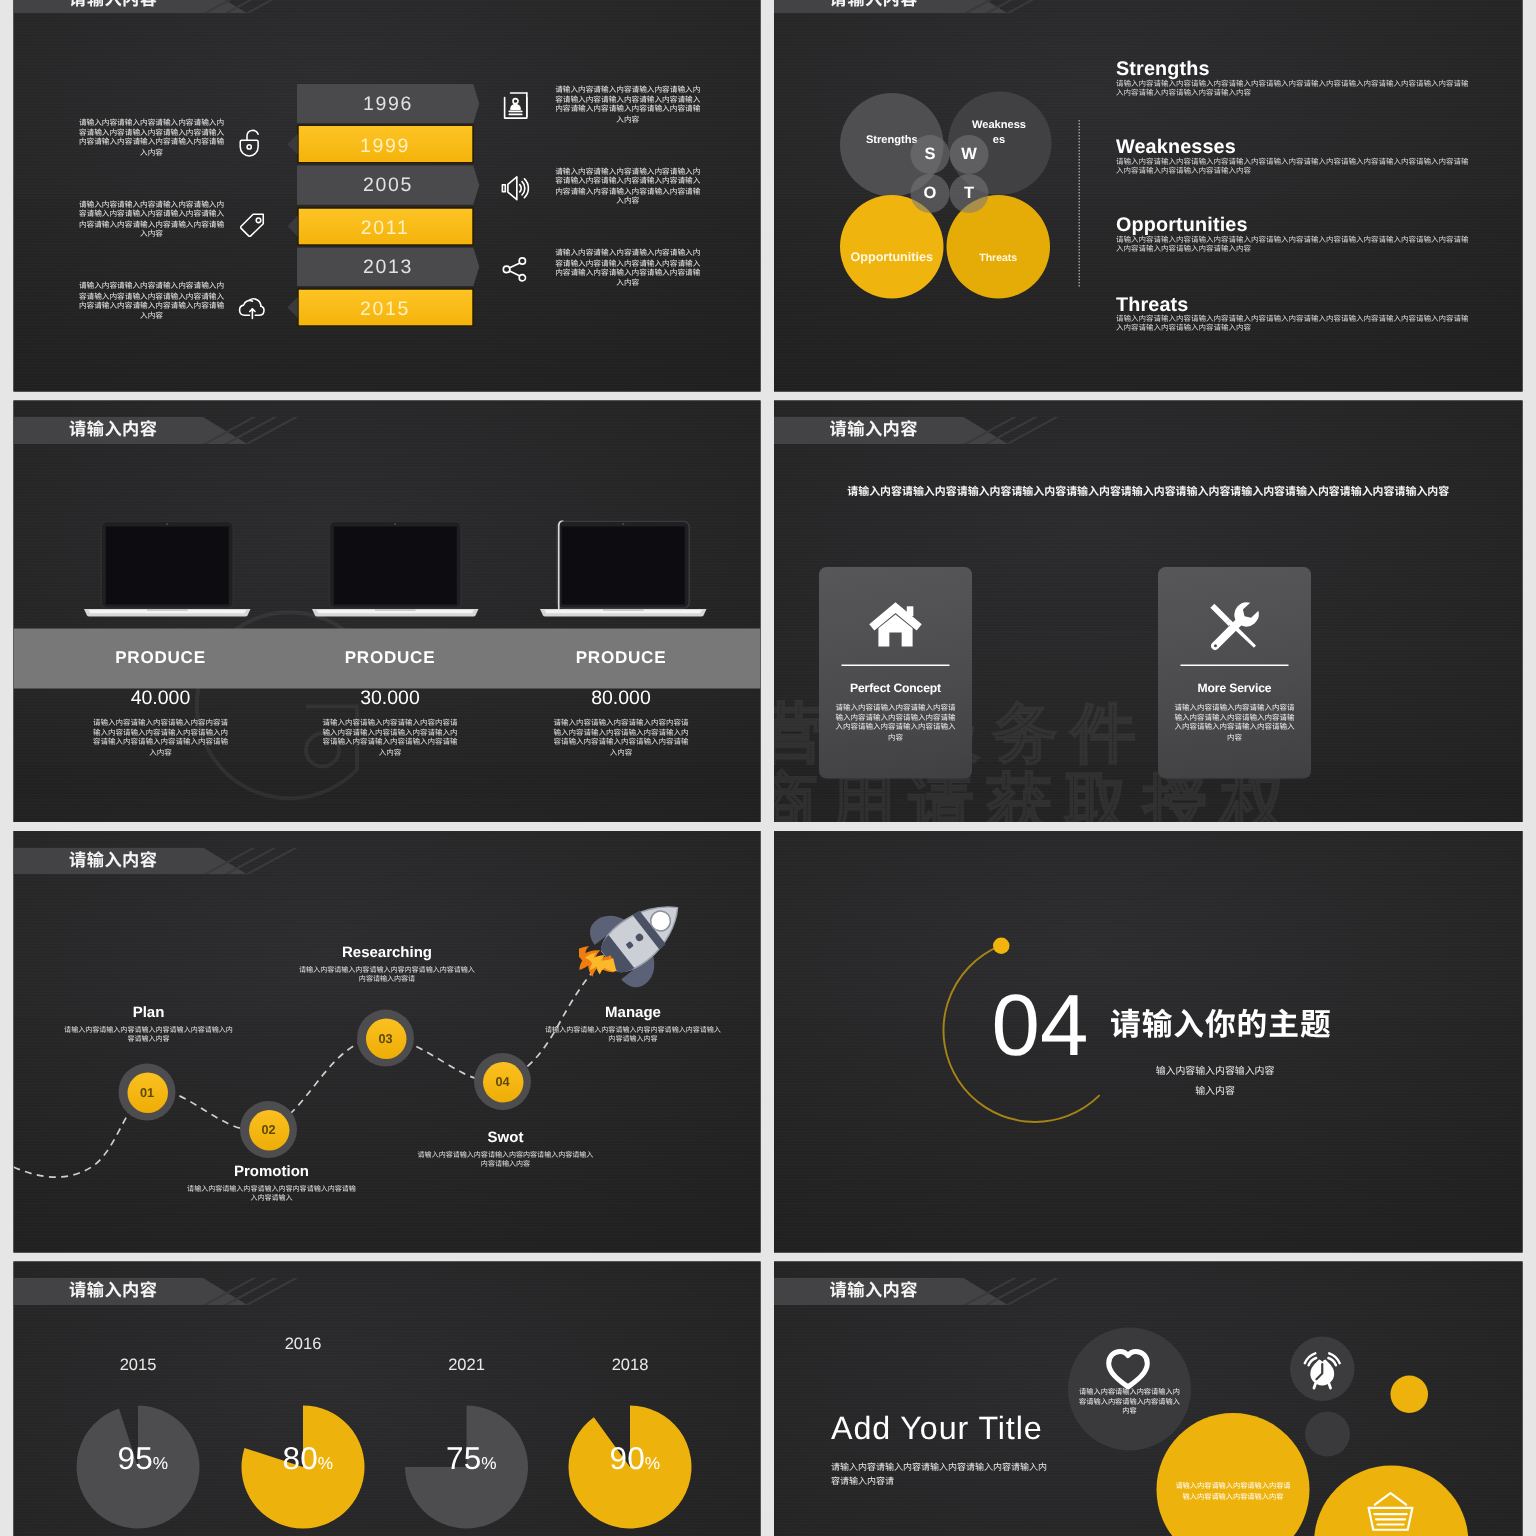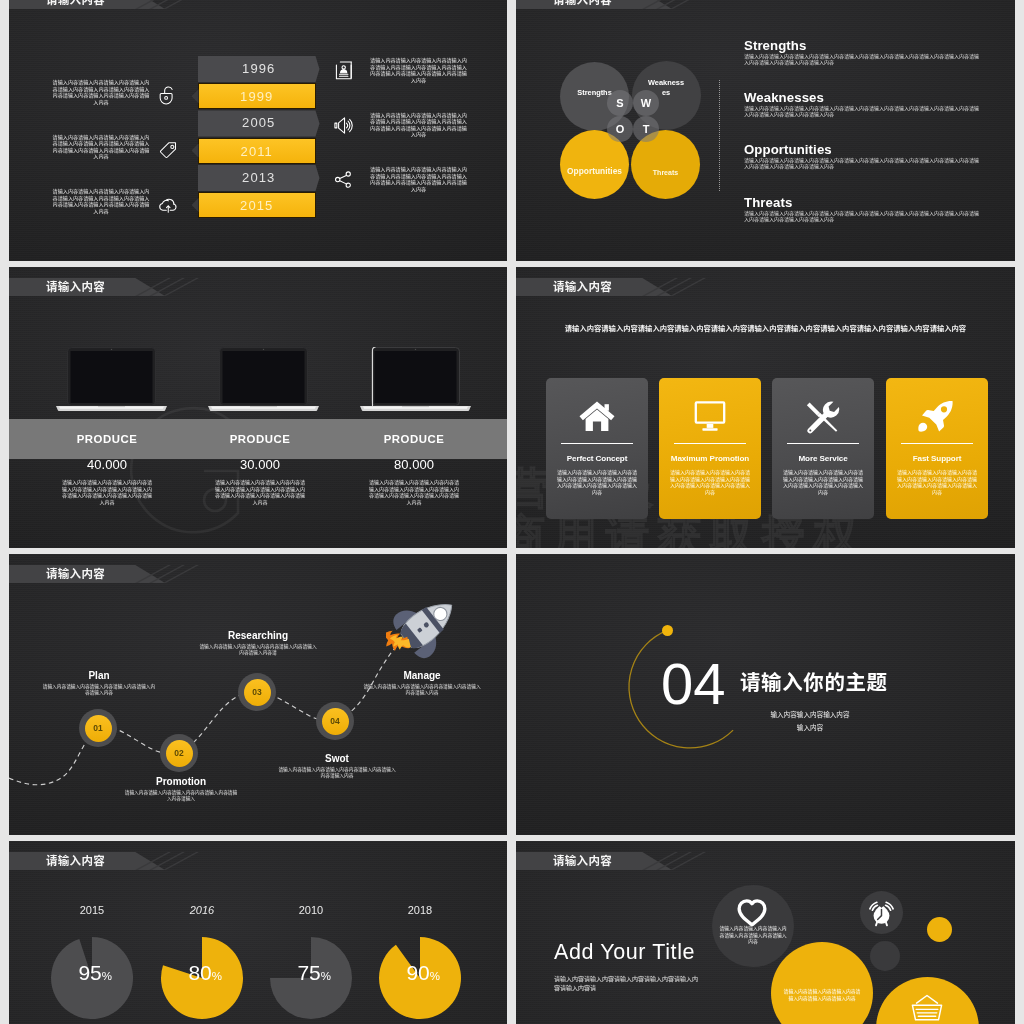--- a/index.html
+++ b/index.html
@@ -267,55 +267,35 @@
       <div class="card g" style="left:30px;top:111px;width:102px;height:141px;">
         <div class="ic" style="top:22px;"><svg width="40" height="34" viewBox="0 0 40 34">
             <path d="M20 1.5 2.5 16.2l3.4 4.1L20 8.6l14.1 11.7 3.4-4.1z" fill="#fff"></path>
             <path d="M8.6 18.9 20 9.6l11.4 9.3V31H24.1V21.6h-8.2V31H8.6z" fill="#fff"></path>
             <rect x="27.5" y="4.2" width="4.4" height="6.5" fill="#fff"></rect>
           </svg></div>
         <div class="line" style="top:64.5px;left:15px;width:72px;"></div>
         <div class="ttl" style="top:76px;">Perfect Concept</div>
         <div class="bd cn" style="top:91px;left:9px;width:84px;">请输入内容请输入内容请输入内容请输入内容请输入内容请输入内容请输入内容请输入内容请输入内容请输入内容</div>
       </div>
-      <div class="card y" style="left:143px;top:111px;width:102px;height:141px;">
-        <div class="ic" style="top:22px;"><svg width="40" height="34" viewBox="0 0 40 34">
-            <rect x="5.8" y="2.4" width="28.4" height="20.2" rx="0.8" fill="none" stroke="#ffffff" stroke-width="2.3"></rect>
-            <rect x="16.7" y="24.0" width="6.6" height="3.9" fill="#ffffff"></rect>
-            <rect x="12.4" y="28.2" width="15.2" height="2.5" rx="0.6" fill="#ffffff"></rect>
-          </svg></div>
-        <div class="line" style="top:64.5px;left:15px;width:72px;"></div>
-        <div class="ttl" style="top:76px;">Maximum Promotion</div>
-        <div class="bd cn" style="top:91px;left:9px;width:84px;">请输入内容请输入内容请输入内容请输入内容请输入内容请输入内容请输入内容请输入内容请输入内容请输入内容</div>
-      </div>
       <div class="card g" style="left:256px;top:111px;width:102px;height:141px;">
         <div class="ic" style="top:22px;"><svg width="36" height="34" viewBox="0 0 36 34">
             <g fill="#fff">
               <path d="M4.6 2.5 1.9 5.2 12.1 15.4 14.8 12.7Z"></path>
               <path d="M14.8 12.7 12.1 15.4 14.0 17.3 16.7 14.6Z"></path>
               <path d="M16.7 14.6 14.0 17.3 30.3 33.0 33.0 30.3Z" opacity="0"></path>
               <path d="M15.4 13.3 13.3 15.4 31.0 31.8 32.3 30.4Z"></path>
               <path d="M28.5 1.8a8.4 8.4 0 0 0-9.9 11.4L3.0 28.9a2.7 2.7 0 0 0 3.8 3.8L22.5 17a8.4 8.4 0 0 0 11.4-9.9l-4.8 4.8-4.4-1.1-1.1-4.4Z"></path>
               <circle cx="5.3" cy="30.5" r="1.0" fill="#4e4e50"></circle>
             </g>
           </svg></div>
         <div class="line" style="top:64.5px;left:15px;width:72px;"></div>
         <div class="ttl" style="top:76px;">More Service</div>
         <div class="bd cn" style="top:91px;left:9px;width:84px;">请输入内容请输入内容请输入内容请输入内容请输入内容请输入内容请输入内容请输入内容请输入内容请输入内容</div>
       </div>
-      <div class="card y" style="left:370px;top:111px;width:102px;height:141px;">
-        <div class="ic" style="top:22px;"><svg width="40" height="34" viewBox="0 0 40 34">
-            <path d="M35.8 1.2c-5.3-.6-11.5 1.6-15.7 6.1l-3.4 3.6-5.6-.9a2 2 0 0 0-1.8.6L5 15.4l7.3 2.4 7 6.6 2.8 7.1 4.3-4.1a2 2 0 0 0 .6-1.8l-1-5.5 3.6-3.4c4.6-4.3 6.6-10.6 5.9-15.9zM27 12.4a3.1 3.1 0 1 1 0-6.2 3.1 3.1 0 0 1 0 6.2z" fill="#ffffff"></path>
-            <path d="M2.5 31.6c1.6.2 4.4.2 6.3-1.6 1.9-1.8 1.9-4.3.2-6-1.7-1.7-4.3-1.7-6.1.1-1.9 1.8-1.6 4.7-1.4 6.3z" fill="#ffffff"></path>
-            <path d="M1.2 23.6l4.6-4.4M4.8 27.2l4.6-4.4M8.4 30.8l4.6-4.4" stroke="#ffffff" stroke-width="1.6" fill="none" opacity="0"></path>
-          </svg></div>
-        <div class="line" style="top:64.5px;left:15px;width:72px;"></div>
-        <div class="ttl" style="top:76px;">Fast Support</div>
-        <div class="bd cn" style="top:91px;left:9px;width:84px;">请输入内容请输入内容请输入内容请输入内容请输入内容请输入内容请输入内容请输入内容请输入内容请输入内容</div>
-      </div>
     </div>
   <div class="slide r2 c0" id="sl5">
       <div class="shead">
         <div class="bar"></div>
         <div class="stripe s1"></div>
         <div class="stripe s2"></div>
         <div class="stripe s3"></div>
         <div class="t cn">请输入内容</div>
       </div>
       <svg width="498" height="281" viewBox="0 0 498 281" style="position:absolute;left:0;top:0;">
@@ -374,26 +354,26 @@
         <div class="stripe s1"></div>
         <div class="stripe s2"></div>
         <div class="stripe s3"></div>
         <div class="t cn">请输入内容</div>
       </div>
       <div class="s7yr" style="left:43px;top:63px;width:80px;">2015</div>
       <svg width="86" height="86" viewBox="0 0 86 86" style="position:absolute;left:40px;top:94px;">
         <path d="M 43 43 L 43 2 A 41 41 0 1 1 30.33 4.01 Z" fill="#4d4d4f"></path>
       </svg>
       <div class="s7pct" style="left:45px;top:120px;width:58px;text-align:right;"><span>95</span><em>%</em></div>
-      <div class="s7yr" style="left:153px;top:63px;width:80px;font-style:italic;">2016</div>
+      <div class="s7yr" style="left:153px;top:49px;width:80px;">2016</div>
       <svg width="86" height="86" viewBox="0 0 86 86" style="position:absolute;left:150px;top:94px;">
         <path d="M 43 43 L 43 2 A 41 41 0 1 1 4.01 30.33 Z" fill="#eeb20c"></path>
       </svg>
       <div class="s7pct" style="left:155px;top:120px;width:58px;text-align:right;"><span>80</span><em>%</em></div>
-      <div class="s7yr" style="left:262px;top:63px;width:80px;">2010</div>
+      <div class="s7yr" style="left:262px;top:63px;width:80px;">2021</div>
       <svg width="86" height="86" viewBox="0 0 86 86" style="position:absolute;left:259px;top:94px;">
         <path d="M 43 43 L 43 2 A 41 41 0 1 1 2.00 43.00 Z" fill="#4d4d4f"></path>
       </svg>
       <div class="s7pct" style="left:264px;top:120px;width:58px;text-align:right;"><span>75</span><em>%</em></div>
       <div class="s7yr" style="left:371px;top:63px;width:80px;">2018</div>
       <svg width="86" height="86" viewBox="0 0 86 86" style="position:absolute;left:368px;top:94px;">
         <path d="M 43 43 L 43 2 A 41 41 0 1 1 18.90 9.83 Z" fill="#eeb20c"></path>
       </svg>
       <div class="s7pct" style="left:373px;top:120px;width:58px;text-align:right;"><span>90</span><em>%</em></div>
     </div>

